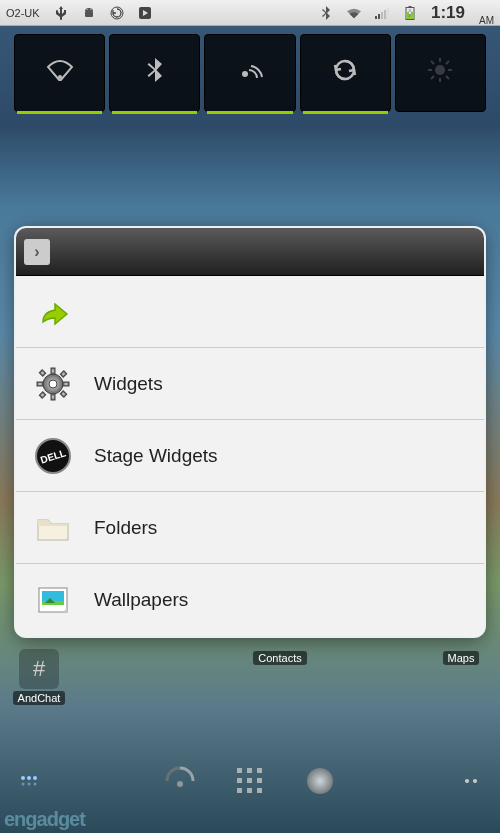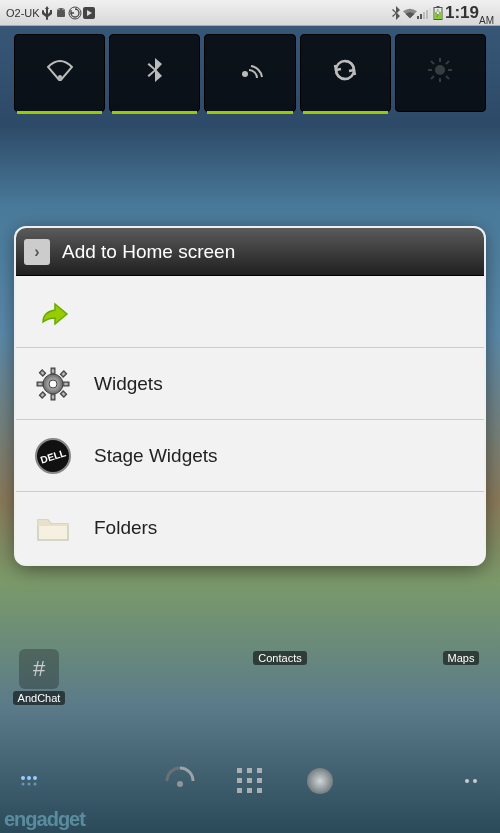--- a/index.html
+++ b/index.html
@@ -15,21 +15,21 @@
     height: 26px;
     background: linear-gradient(to bottom, #f0f0f0, #d8d8d8);
     display: flex;
     align-items: center;
     justify-content: space-between;
     padding: 0 6px;
     font-size: 11px;
     color: #333;
     border-bottom: 1px solid #aaa;
   }
-  .status-left, .status-right { display: flex; align-items: center; gap: 0; justify-content: center; }
+  .status-left, .status-right { display: flex; align-items: center; gap: 14px; justify-content: center; }
   .status-right .time { font-weight: bold; font-size: 17px; }
   .sb-icon { width: 14px; height: 14px; display: inline-flex; align-items: center; justify-content: center; }
 
   
   .toggle-widget {
     position: absolute;
     top: 34px;
     left: 14px;
     right: 14px;
     height: 78px;
@@ -301,21 +301,20 @@
             <line x1="19" y1="7" x2="22" y2="4"></line>
           </g>
         </svg>
     </span>
   </div>
 </div>
 
 <div class="dialog">
   <div class="dialog-header">
     <span class="chev">›</span>
-    <span>Add to Home screen</span>
   </div>
   <div class="menu-list">
     <div class="menu-item">
       <span class="mi-icon">
         <svg width="40" height="40" viewBox="0 0 40 40">
             <path d="M10 30 Q10 20 22 18 V12 L34 22 L22 32 V26 Q15 26 10 30 Z" fill="#9c0" stroke="#6a0" stroke-width="1.5"></path>
           </svg>
       </span>
     </div>
     <div class="menu-item">
@@ -356,20 +355,32 @@
     </div>
     <div class="menu-item">
       <span class="mi-icon">
         <svg width="40" height="40" viewBox="0 0 40 40">
             <path d="M5 12 L15 12 L18 16 L35 16 L35 32 L5 32 Z" fill="#f5f0e0" stroke="#ccb" stroke-width="1.5"></path>
             <path d="M5 12 L15 12 L18 16 L35 16 L35 18 L5 18 Z" fill="#e8e0c8"></path>
           </svg>
       </span>
       <span>Folders</span>
     </div>
+    <div class="menu-item">
+      <span class="mi-icon">
+        <svg width="40" height="40" viewBox="0 0 40 40">
+            <rect x="6" y="8" width="28" height="24" fill="#fff" stroke="#888"></rect>
+            <rect x="9" y="11" width="22" height="14" fill="#3bd"></rect>
+            <rect x="9" y="21" width="22" height="4" fill="#6c4"></rect>
+            <path d="M12 23 L17 18 L22 23" fill="#383"></path>
+            <path d="M30 32 L34 28 L34 32 Z" fill="#ccc"></path>
+          </svg>
+      </span>
+      <span>Wallpapers</span>
+    </div>
   </div>
 </div>
 
 <div class="dock-icons">
   <div class="dock-app">
     <span class="da-icon">#</span>
     <span class="da-label">AndChat</span>
   </div>
   <div class="dock-app" style="margin-left:60px;">
     <span class="da-label">Contacts</span>

